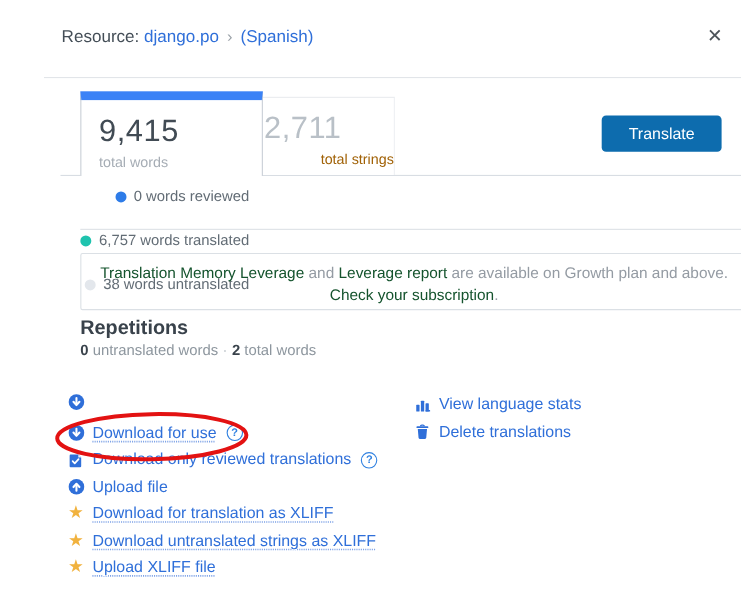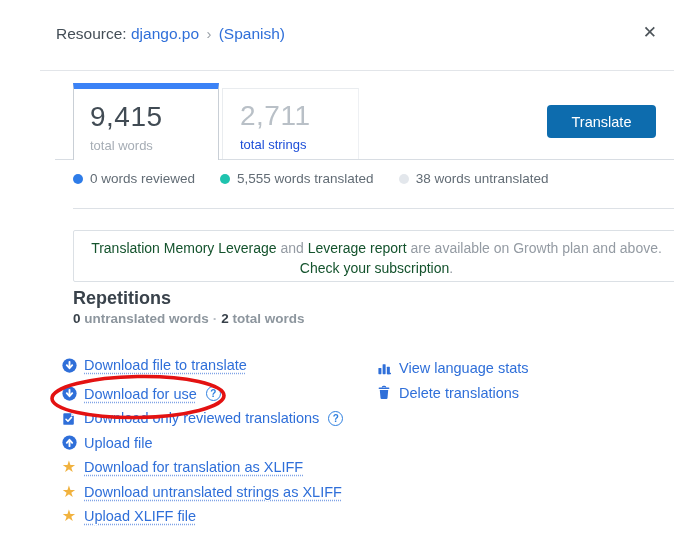--- a/index.html
+++ b/index.html
@@ -11,41 +11,41 @@
   
   .header-title { position:absolute; left:16px; top:25px; font-size:15.5px; color:#444e57; }
   .header-title .lnk { color:#2f6fd9; }
   .header-title .sep { color:#9aa1a8; padding:0 3px; font-size:15px; }
   .close-btn { position:absolute; right:17px; top:24px; font-size:17px; color:#4d545a; cursor:pointer; line-height:1; }
   .header-divider { position:absolute; left:0; top:70px; width:674px; height:1px; background:#e2e5e9; }
 
   
   .tabbar-line { position:absolute; left:15px; top:159px; width:643px; height:1px; background:#d8dde3; }
   .tab { position:absolute; background:#fff; }
-  .tab-active { left:33px; top:83px; width:146px; height:77px; border-left:1px solid #c9cfd6; border-right:1px solid #c9cfd6; border-top:6px solid #3b82f6; z-index:2; padding:12px 0 0 16px; cursor:default; }
+  .tab-active { left:33px; top:83px; width:166px; height:77px; border-left:1px solid #c9cfd6; border-right:1px solid #c9cfd6; border-top:8px solid #3b82f6; z-index:2; padding:12px 0 0 16px; cursor:default; }
   .tab-inactive { left:182px; top:88px; width:137px; height:71px; border-top:1px solid #e9ecef; border-left:1px solid #e9ecef; border-right:1px solid #eef0f3; z-index:1; padding:11px 0 0 17px; cursor:pointer; }
   .tab-num { font-size:28px; color:#414b54; letter-spacing:.5px; }
   .tab-inactive .tab-num { color:#b9c0c7; }
   .tab-label { font-size:13px; color:#a6adb5; margin-top:5px; }
-  .tab-inactive .tab-label { color:#1d4ed8; }
+  .tab-inactive .tab-label { color:#a16207;text-align:right; }
   .translate-btn { position:absolute; left:507px; top:105px; width:109px; height:33px; background:#0d6cae; color:#fff; font-size:14.5px; border:none; border-radius:4px; cursor:pointer; font-family:"Liberation Sans", sans-serif; }
 
   
-  .legend { position:absolute; left:33px; top:171px; display:flex; gap:25px; align-items:flex-end; }
+  .legend { position:absolute; left:33px; top:171px; display:flex; gap:25px; align-items:flex-end;flex-direction:column; }
   .legend-item { display:flex; align-items:center; gap:7px; font-size:13.5px; color:#626c75; }
   .dot { width:10px; height:10px; border-radius:50%; display:inline-block; }
   .legend-divider { position:absolute; left:33px; top:208px; width:625px; height:1px; background:#dde1e6; }
 
   
   .notice { position:absolute; left:33px; top:230px; width:607px; height:52px; border:1px solid #dbe0e5; border-radius:2px; text-align:center; font-size:14px; color:#949ba3; padding-top:7px; line-height:20px; }
   .notice .lnk { color:#14532d; }
 
   
   .rep-heading { position:absolute; left:33px; top:288px; font-size:18px; font-weight:bold; color:#39424b; }
-  .rep-stats { position:absolute; left:33px; top:311px; font-size:13.5px; color:#8d969e;font-weight:bold; }
+  .rep-stats { position:absolute; left:33px; top:311px; font-size:13.5px; color:#8d969e; }
   .rep-stats b { color:#39424b; }
   .rep-stats .dotsep { color:#b7bdc4; padding:0 4px; }
 
   
   .actions-left { position:absolute; left:21px; top:353px; list-style:none; }
   .actions-right { position:absolute; left:336px; top:356px; list-style:none; }
   .action-row { height:24.5px; display:flex; align-items:center; gap:7px; cursor:pointer; white-space:nowrap; }
   .actions-left .action-row:first-child { margin-bottom:4px; }
   .action-label { font-size:14.5px; color:#2f6fd9; }
   .u-dot .action-label { text-decoration:underline; text-decoration-style:dotted; text-decoration-color:#7fa3e6; text-underline-offset:3px; }
@@ -80,21 +80,21 @@
   <div class="tabbar-line"></div>
   <button class="translate-btn">Translate</button>
 
   <div class="legend">
     <div class="legend-item">
       <span class="dot" style="background-color: rgb(46, 124, 232);"></span>
       <span>0 words reviewed</span>
     </div>
     <div class="legend-item">
       <span class="dot" style="background-color: rgb(31, 195, 174);"></span>
-      <span>5,555 words translated</span>
+      <span>6,757 words translated</span>
     </div>
     <div class="legend-item">
       <span class="dot" style="background-color: rgb(227, 231, 236);"></span>
       <span>38 words untranslated</span>
     </div>
   </div>
   <div class="legend-divider"></div>
 
   <div class="notice">
     <span class="lnk">Translation Memory Leverage</span><span> and </span><span class="lnk">Leverage report</span><span> are available on Growth plan and above.</span><br>
@@ -107,21 +107,20 @@
 
   <ul class="actions-left">
     <li class="action-row u-dot">
       <span class="icon-box">
         <svg width="15" height="15" viewBox="0 0 16 16">
             <circle cx="8" cy="8" r="7.6" fill="#2f6fd9"></circle>
             <path d="M8 4.1v5.6" stroke="#fff" stroke-width="2" stroke-linecap="round"></path>
             <path d="M5.1 7.7 8 10.9l2.9-3.2" stroke="#fff" stroke-width="2" fill="none" stroke-linecap="round" stroke-linejoin="round"></path>
           </svg>
       </span>
-      <span class="action-label">Download file to translate</span>
     </li>
     <li class="action-row u-dot">
       <span class="icon-box">
         <svg width="15" height="15" viewBox="0 0 16 16">
             <circle cx="8" cy="8" r="7.6" fill="#2f6fd9"></circle>
             <path d="M8 4.1v5.6" stroke="#fff" stroke-width="2" stroke-linecap="round"></path>
             <path d="M5.1 7.7 8 10.9l2.9-3.2" stroke="#fff" stroke-width="2" fill="none" stroke-linecap="round" stroke-linejoin="round"></path>
           </svg>
       </span>
       <span class="action-label">Download for use</span>

